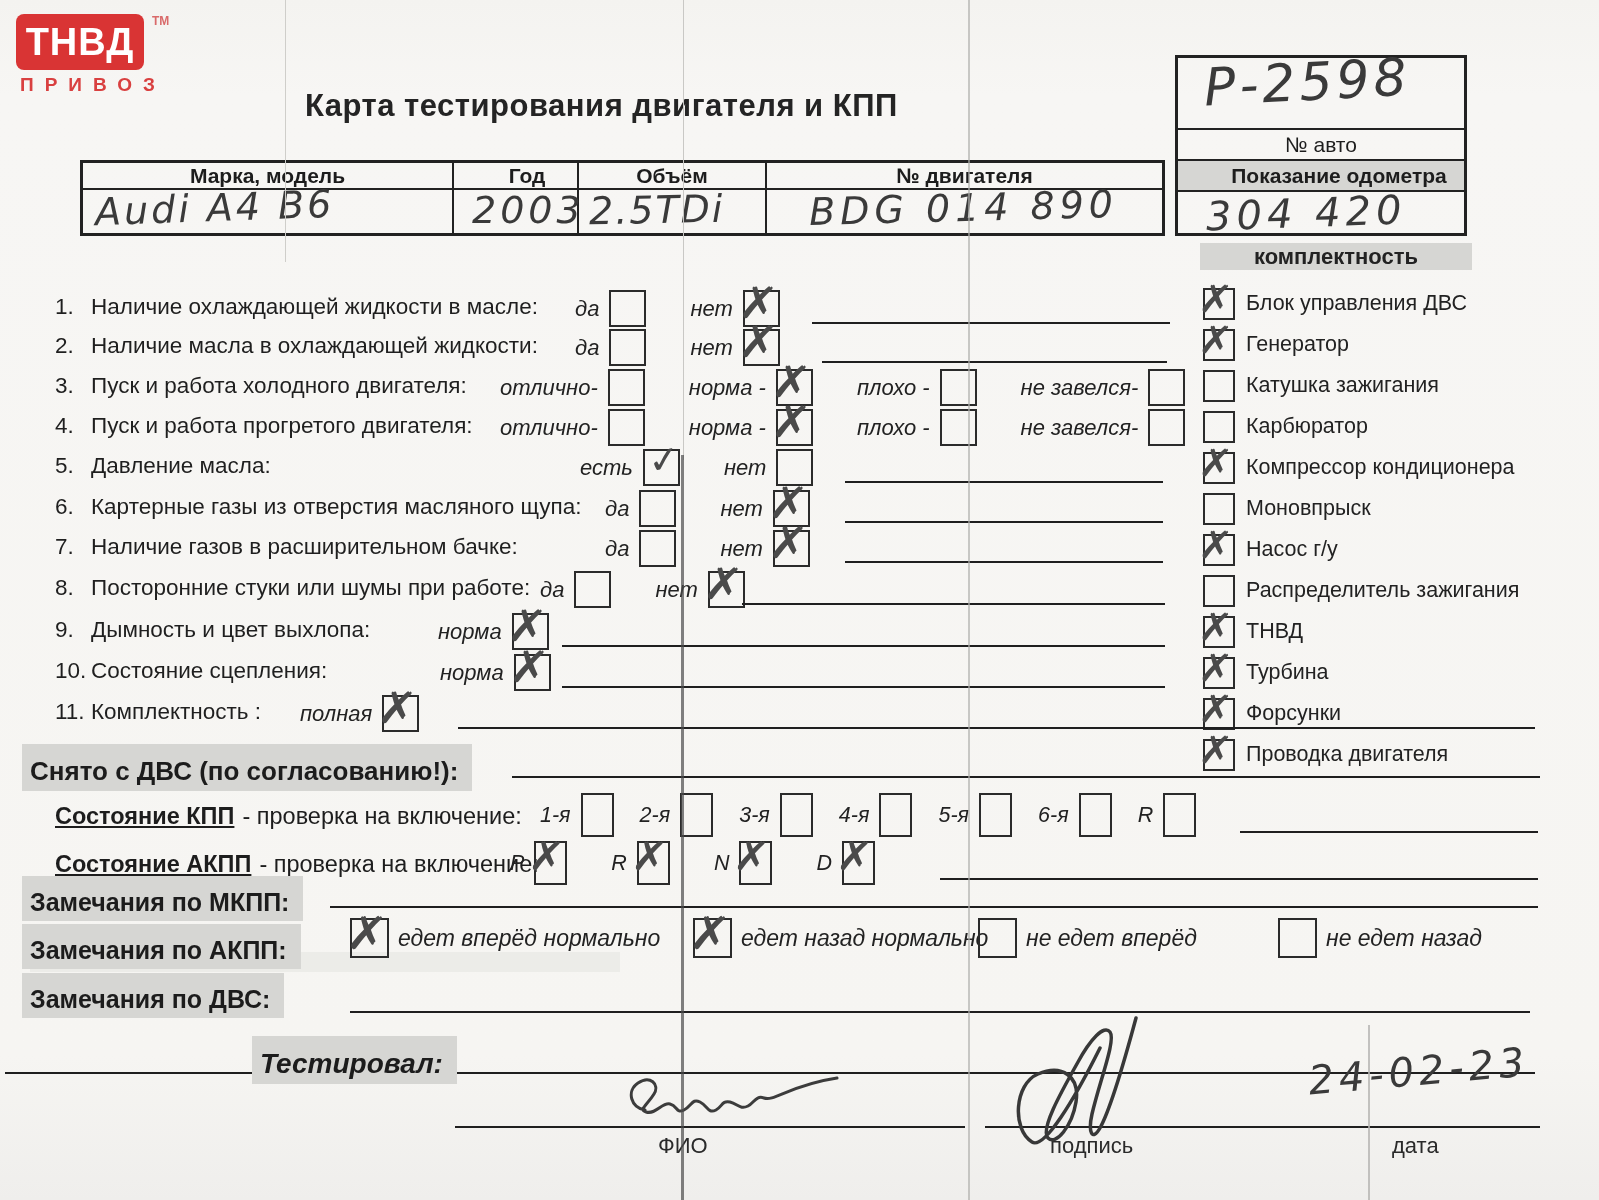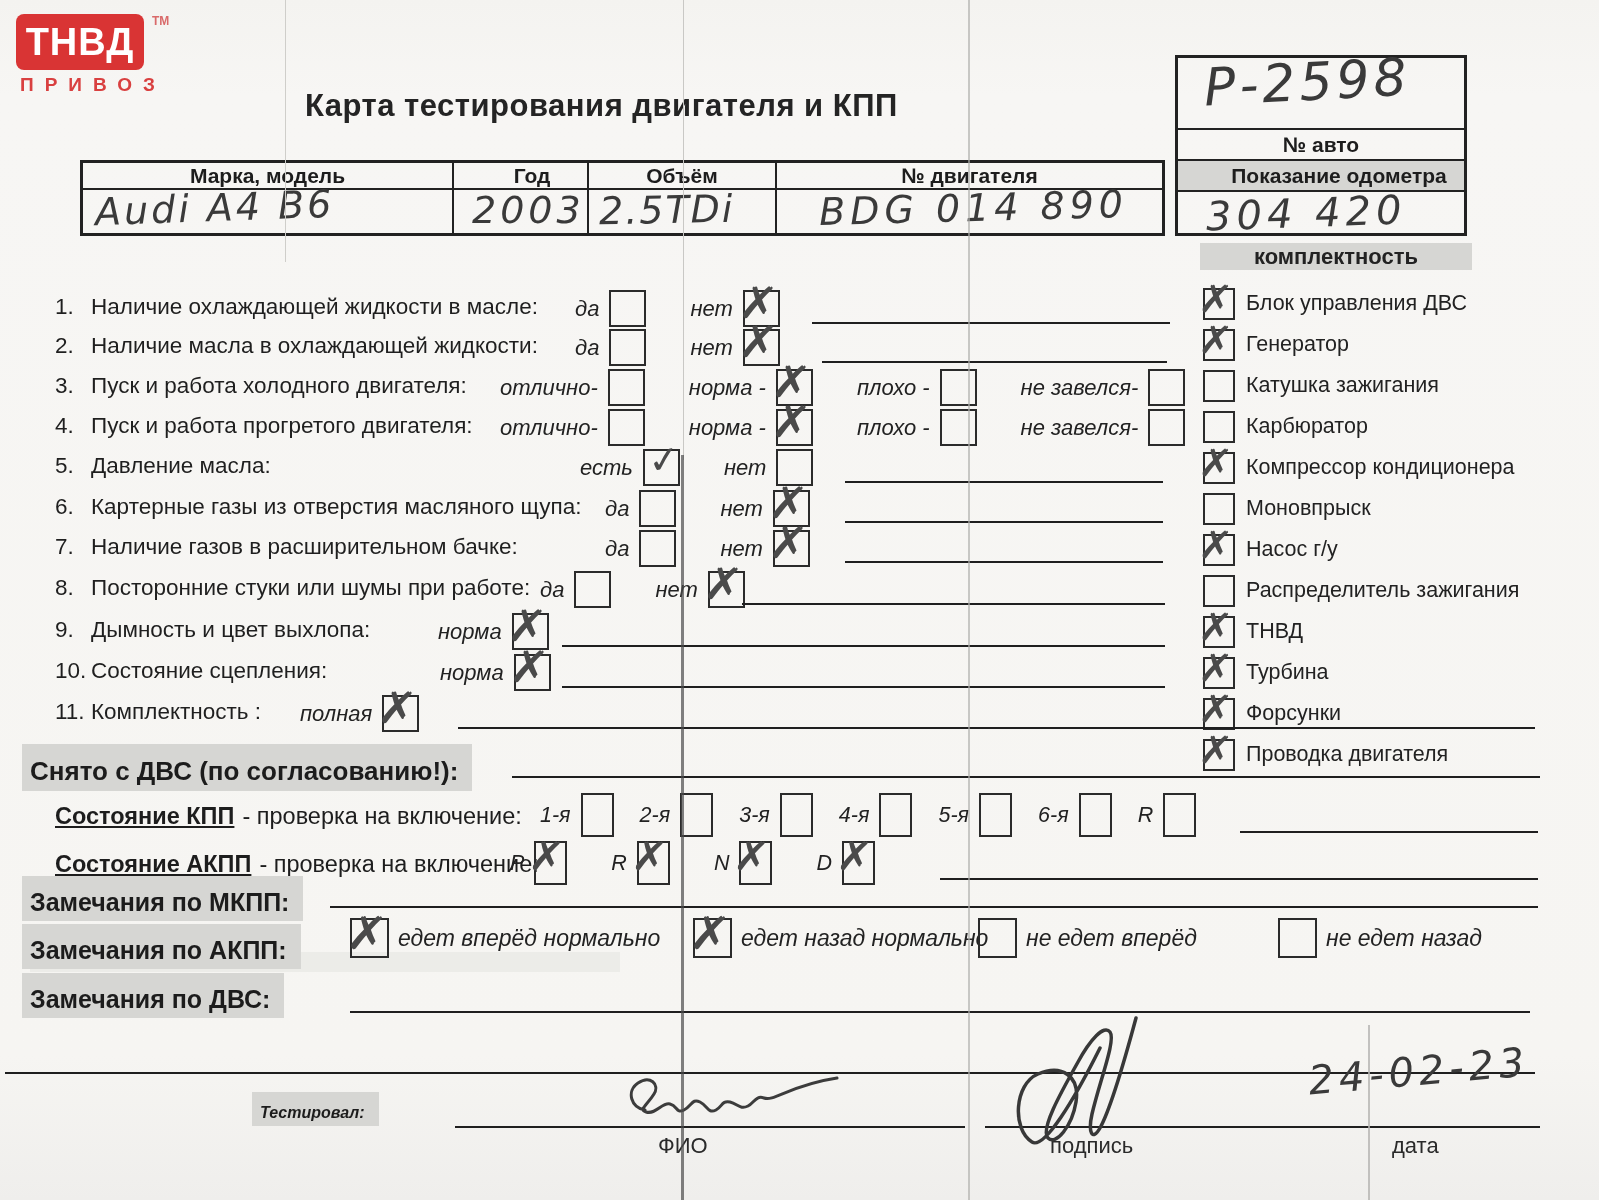--- a/index.html
+++ b/index.html
@@ -14,33 +14,33 @@
     display:flex;align-items:center;justify-content:center;}
   .logo-top{color:#ffffff;font-weight:bold;font-size:38px;letter-spacing:1px;}
   .logo-tm{position:absolute;left:136px;top:0px;color:#d96a6a;font-size:12px;font-weight:bold;}
   .logo-bottom{margin-top:4px;color:#d94040;font-size:19px;font-weight:bold;letter-spacing:11px;padding-left:4px;}
   
   .title{position:absolute;left:305px;top:88px;font-size:31px;font-weight:bold;letter-spacing:.5px;color:#242424;}
   
   .carbox{position:absolute;left:1175px;top:55px;width:292px;height:181px;border:3px solid #222;box-sizing:border-box;background:transparent;}
   .cb-num{height:70px;position:relative;}
   .cb-num .hw{position:absolute;left:26px;top:-6px;font-size:52px;letter-spacing:4px;transform:rotate(-3deg);}
-  .cb-label{height:29px;border-top:2.5px solid #222;font-weight:bold;font-size:21px;display:flex;align-items:center;justify-content:center;}
+  .cb-label{height:29px;border-top:2.5px solid #222;font-weight:normal;font-size:21px;display:flex;align-items:center;justify-content:center;}
   .cb-odolabel{height:29px;border-top:2.5px solid #222;background:#d6d6d3;font-weight:bold;font-size:21px;display:flex;align-items:center;justify-content:center;padding-left:36px;}
   .cb-odoval{height:46px;border-top:2.5px solid #222;position:relative;}
   .cb-odoval .hw{position:absolute;left:28px;top:-2px;font-size:40px;letter-spacing:5px;transform:rotate(-2deg);}
   
   .vtable{position:absolute;left:80px;top:160px;width:1085px;height:76px;border:3px solid #222;box-sizing:border-box;}
   .vrow{display:flex;}
   .vhead .vcell{height:27px;border-bottom:2.5px solid #222;font-weight:bold;font-size:21px;
     display:flex;align-items:center;justify-content:center;box-sizing:border-box;}
   .vval .vcell{height:43px;position:relative;box-sizing:border-box;}
   .vcell{border-right:2.5px solid #222;}
   .vcell:last-child{border-right:none;}
-  .c1{width:371px;} .c2{width:135px;padding-left:23px;} .c3{width:188px;} .c4{flex:1;}
+  .c1{width:371px;} .c2{width:125px;padding-left:23px;} .c3{width:188px;} .c4{flex:1;}
   .vval .hw{position:absolute;font-size:38px;white-space:nowrap;}
   .hw-make{left:12px;top:-4px;letter-spacing:3px;transform:rotate(-2deg);}
   .hw-year{left:18px;top:-2px;letter-spacing:4px;}
   .hw-vol{left:10px;top:-2px;letter-spacing:2px;transform:rotate(-1deg);}
   .hw-eng{left:42px;top:-4px;letter-spacing:5px;transform:rotate(-1.5deg);}
   
   .hw{font-family:"DejaVu Sans",sans-serif;font-style:italic;color:#3a3a3a;}
   
   .equip-title{position:absolute;left:1200px;top:243px;width:272px;height:27px;background:#d6d6d3;
     font-weight:bold;font-size:22px;display:flex;align-items:center;justify-content:center;color:#222;}
@@ -105,21 +105,21 @@
   .mkpp-line{position:absolute;left:330px;top:906px;width:1208px;border-bottom:2px solid #1f1f1f;}
   .akpp-label{position:absolute;left:22px;top:924px;font-size:25px;}
   .dvs-label{position:absolute;left:22px;top:973px;font-size:25px;}
   .dvs-line{position:absolute;left:350px;top:1011px;width:1180px;border-bottom:2px solid #1f1f1f;}
   .artifact-bar{position:absolute;left:30px;top:952px;width:590px;height:20px;background:#e4e3e0;opacity:.55;}
   .rem-opt{position:absolute;top:918px;display:flex;align-items:center;gap:9px;}
   .ro1{left:350px;} .ro2{left:693px;} .ro3{left:978px;justify-content:space-between;} .ro4{left:1278px;}
   .rem-label{font-style:italic;font-size:23px;white-space:nowrap;color:#222;}
   .fullline{position:absolute;left:5px;top:1072px;width:1530px;border-bottom:2.5px solid #1f1f1f;}
   
-  .tested-label{position:absolute;left:252px;top:1092px;font-size:16px;font-style:italic;}
+  .tested-label{position:absolute;left:252px;top:1036px;font-size:28px;font-style:italic;}
   .fio-line{position:absolute;left:455px;top:1126px;width:510px;border-bottom:2.5px solid #1f1f1f;}
   .fio-label{position:absolute;left:658px;top:1133px;font-size:22px;color:#2a2a2a;}
   .sign-line{position:absolute;left:985px;top:1126px;width:358px;border-bottom:2.5px solid #1f1f1f;}
   .sign-label{position:absolute;left:1050px;top:1133px;font-size:22px;color:#2a2a2a;}
   .date-line{position:absolute;left:1300px;top:1126px;width:240px;border-bottom:2.5px solid #1f1f1f;}
   .date-label{position:absolute;left:1392px;top:1133px;font-size:22px;color:#2a2a2a;}
   .date-value{position:absolute;left:1308px;top:1048px;font-size:40px;letter-spacing:5px;transform:rotate(-5deg);}
   .fio-sig{position:absolute;left:615px;top:1058px;}
   .tester-sig{position:absolute;left:1002px;top:1008px;}
   

